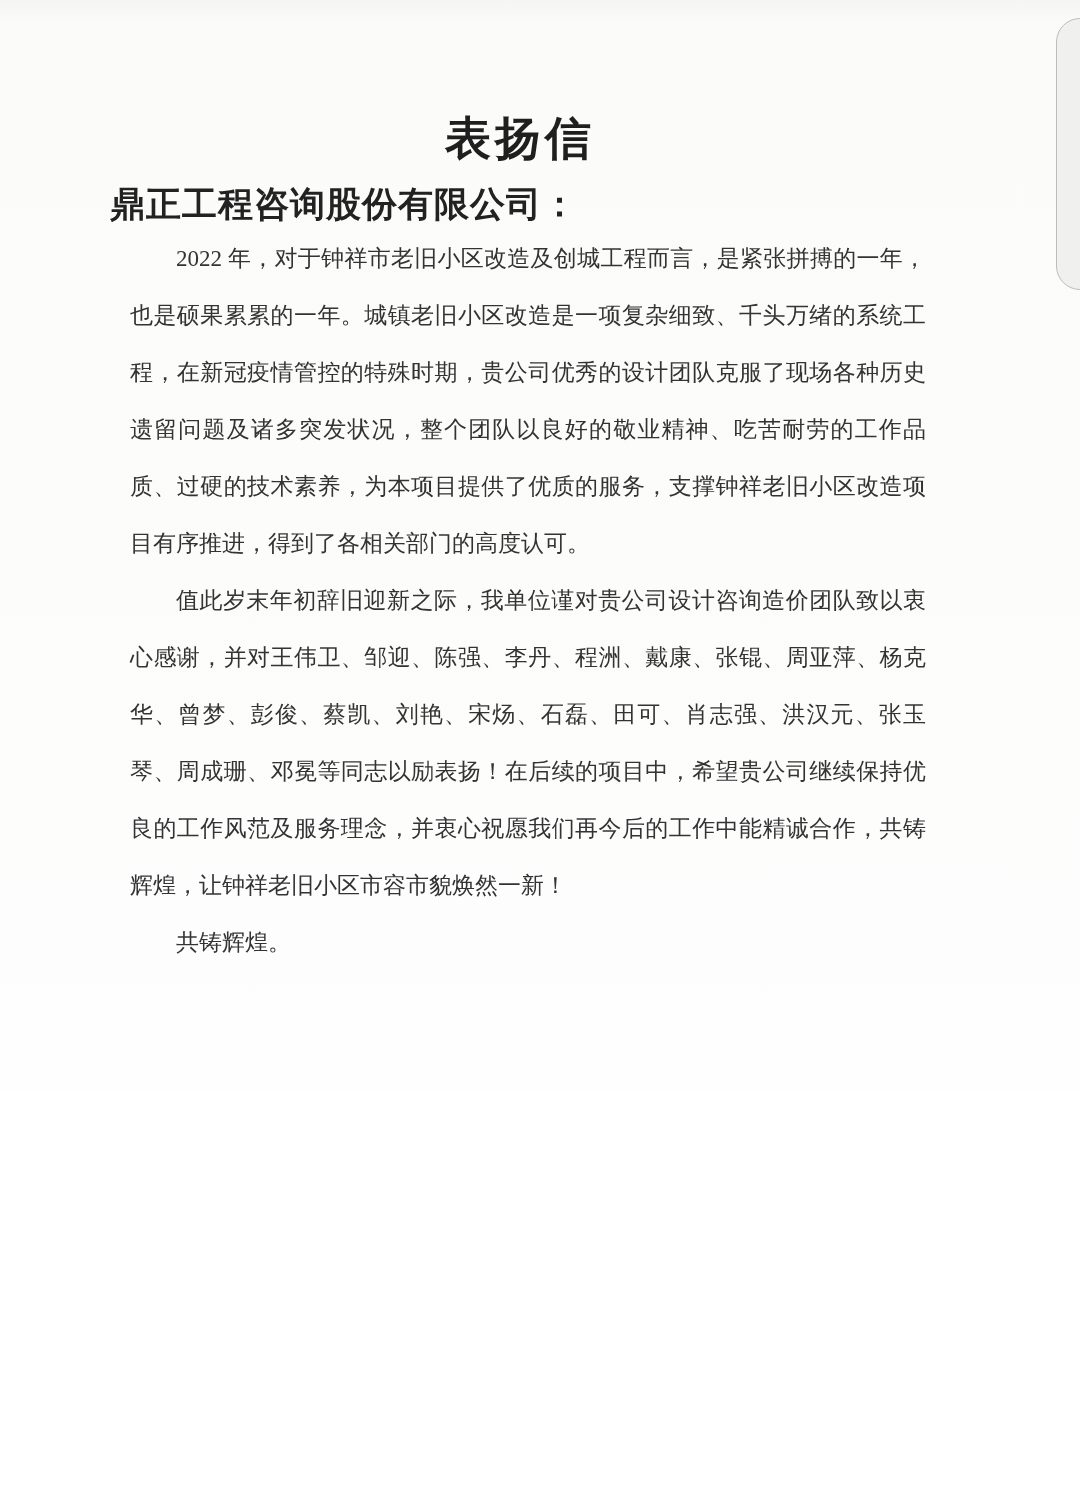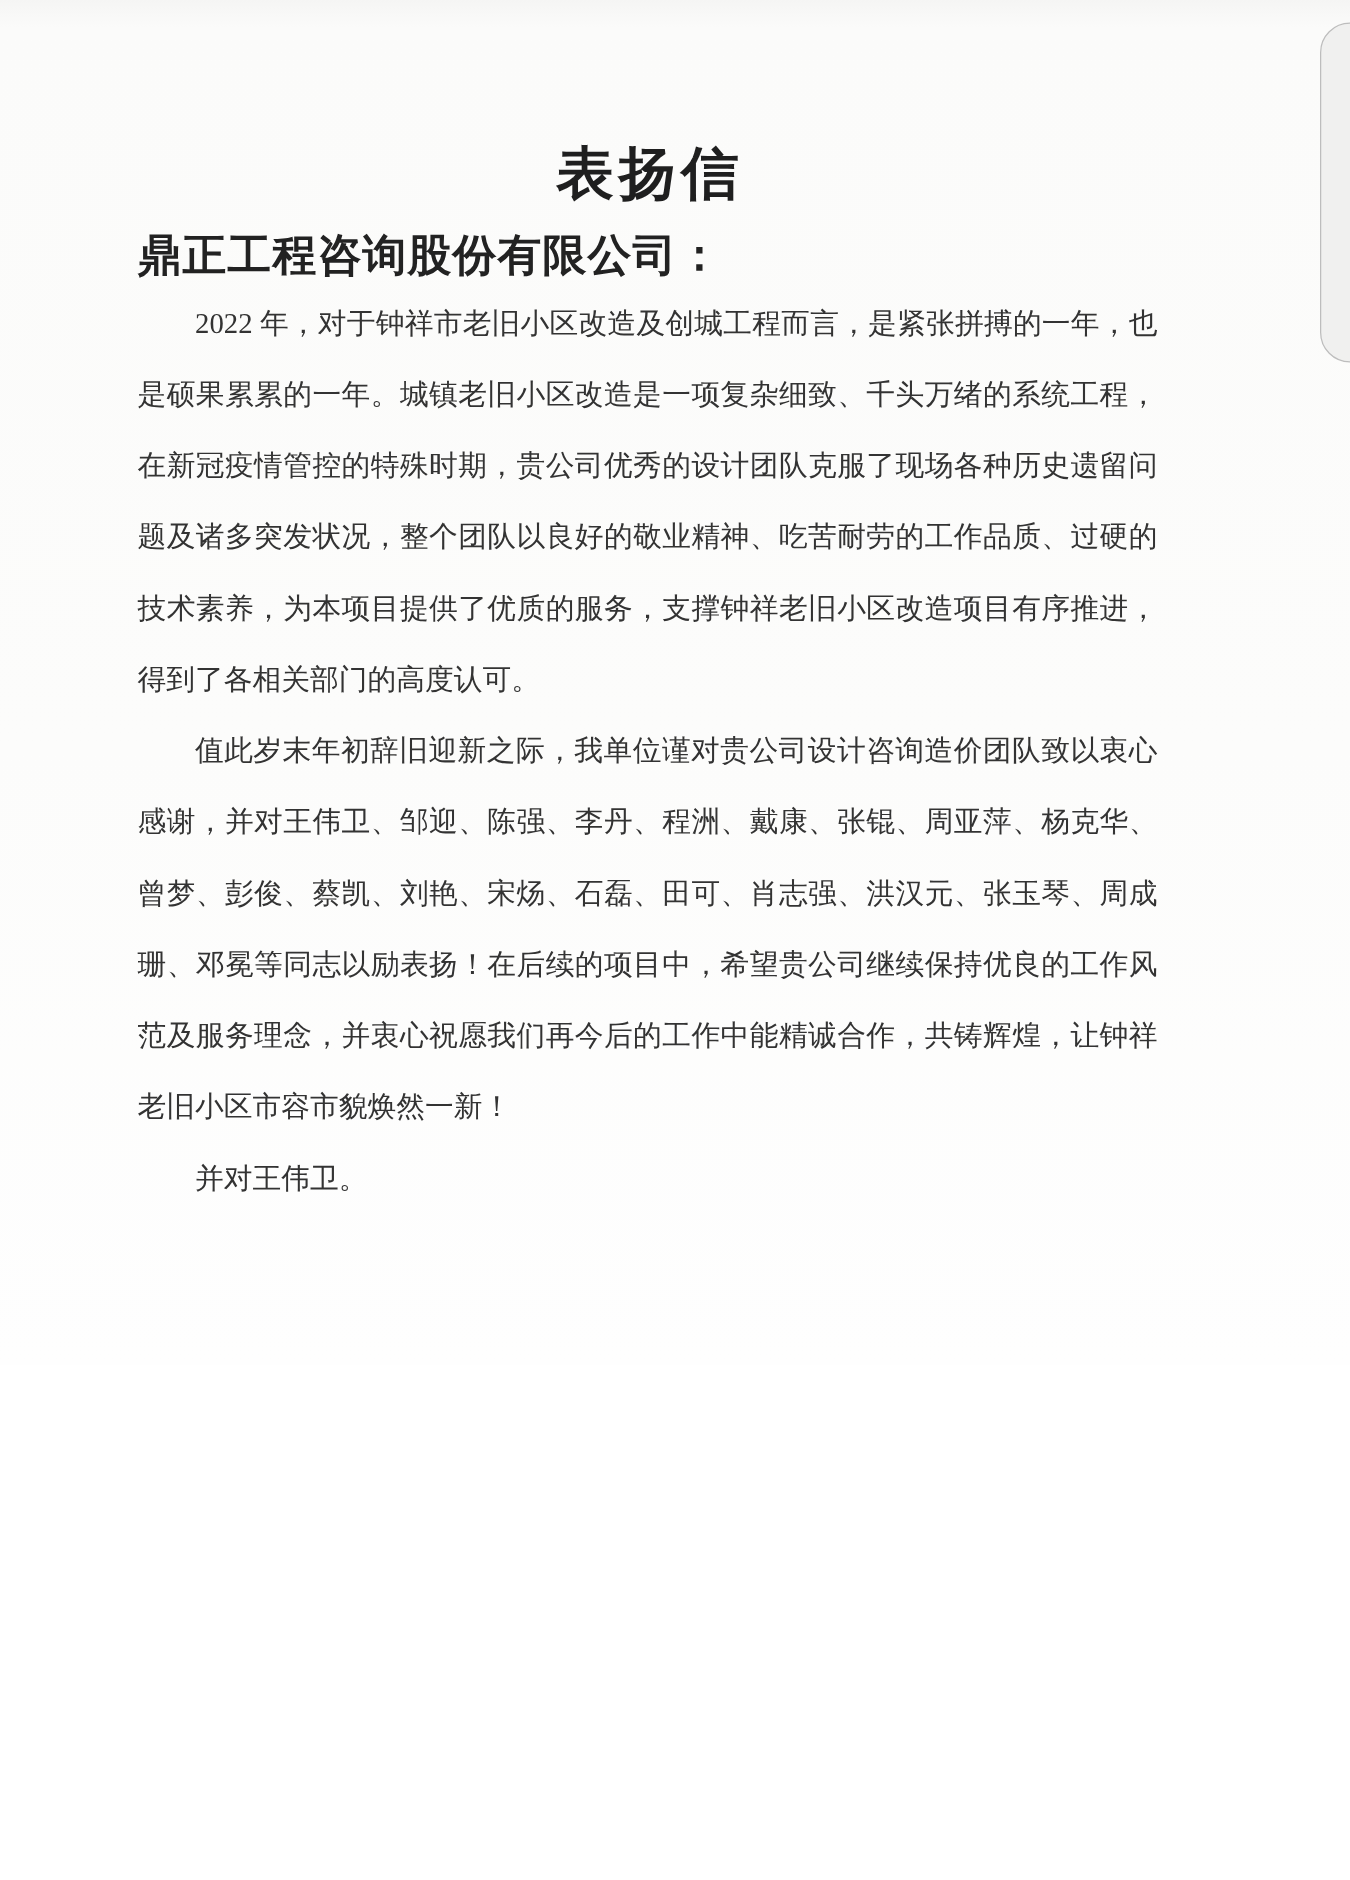--- a/index.html
+++ b/index.html
@@ -21,21 +21,21 @@
     position:absolute; top:181px; left:110px;
     font-size:35px; font-weight:bold; color:#222;
     letter-spacing:1px;
   }
   .body-text {
     position:absolute; top:230px; left:110px; width:816px;
     font-size:23px; line-height:57px;
     text-align:justify;
     color:#333;
   }
-  .body-text p { text-indent:2em; }
+  .body-text p { text-indent:2em;margin-left:20px; }
   .sig-name {
     position:absolute; top:1197px; left:616px;
     font-size:24px; letter-spacing:1.5px; color:#262626; z-index:3;
   }
   .sig-date {
     position:absolute; top:1271px; left:638px;
     font-size:23px; letter-spacing:1px; color:#262626; z-index:3;
   }
   .seal {
     position:absolute; top:1100px; left:610px;
@@ -54,21 +54,21 @@
 
 <div class="page">
 
   <div class="title">表扬信</div>
 
   <div class="salutation">鼎正工程咨询股份有限公司：</div>
 
   <div class="body-text">
     <p>2022 年，对于钟祥市老旧小区改造及创城工程而言，是紧张拼搏的一年，也是硕果累累的一年。城镇老旧小区改造是一项复杂细致、千头万绪的系统工程，在新冠疫情管控的特殊时期，贵公司优秀的设计团队克服了现场各种历史遗留问题及诸多突发状况，整个团队以良好的敬业精神、吃苦耐劳的工作品质、过硬的技术素养，为本项目提供了优质的服务，支撑钟祥老旧小区改造项目有序推进，得到了各相关部门的高度认可。</p>
     <p>值此岁末年初辞旧迎新之际，我单位谨对贵公司设计咨询造价团队致以衷心感谢，并对王伟卫、邹迎、陈强、李丹、程洲、戴康、张锟、周亚萍、杨克华、曾梦、彭俊、蔡凯、刘艳、宋炀、石磊、田可、肖志强、洪汉元、张玉琴、周成珊、邓冕等同志以励表扬！在后续的项目中，希望贵公司继续保持优良的工作风范及服务理念，并衷心祝愿我们再今后的工作中能精诚合作，共铸辉煌，让钟祥老旧小区市容市貌焕然一新！</p>
-    <p>并对王伟卫。</p>
+    <p>共铸辉煌。</p>
   </div>
 
   <div class="sig-name">钟祥市房产服务中心</div>
   <div class="sig-date">2023 年 1 月 5 日</div>
 
   <svg class="seal" viewBox="-136 -136 272 272" xmlns="http://www.w3.org/2000/svg">
     <defs>
       <path id="sealTop" d="M -61 61 A 86 86 0 1 1 61 61" fill="none"></path>
       <path id="sealBottom" d="M -80 68 A 105 105 0 0 0 80 68" fill="none"></path>
     </defs>

